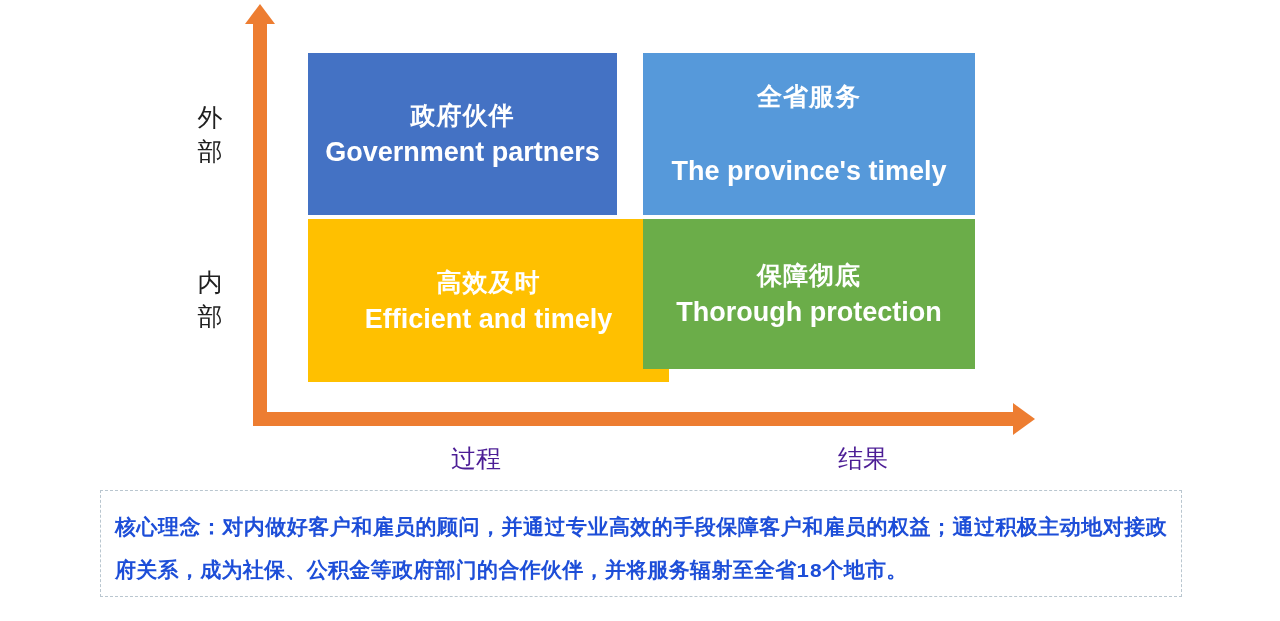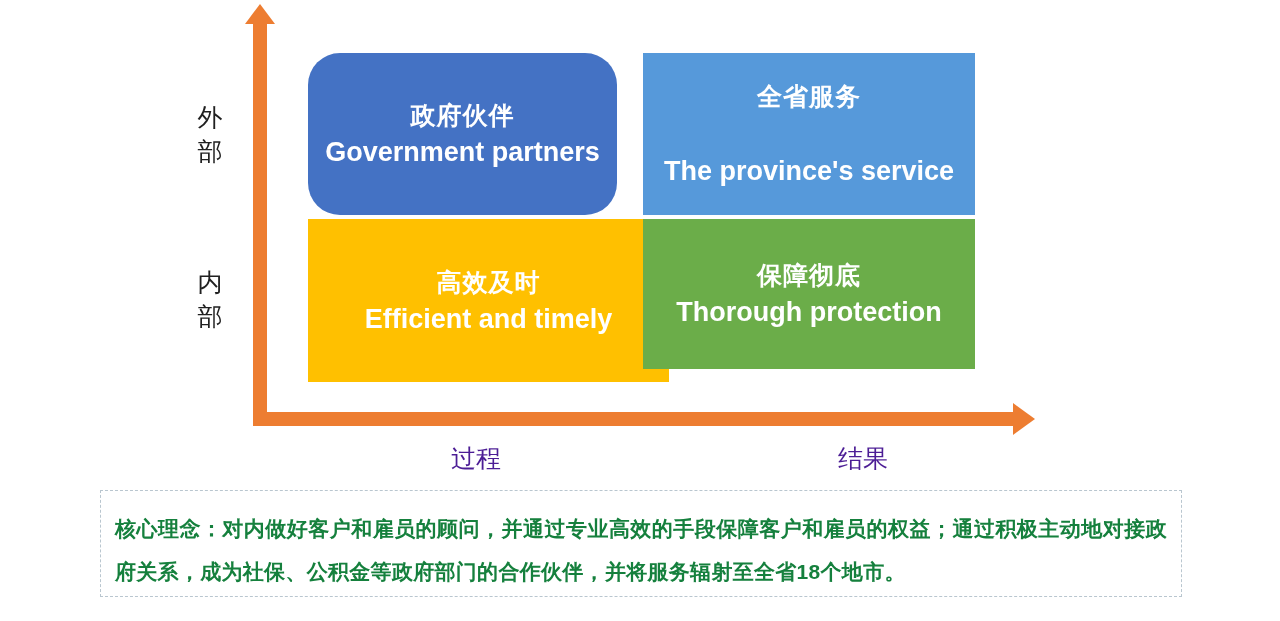--- a/index.html
+++ b/index.html
@@ -99,42 +99,42 @@
     line-height: 36px;
     font-family: "DejaVu Sans", "Liberation Sans", sans-serif;
     letter-spacing: 1px;
   }
   .quadrant .q-en {
     font-size: 27px;
     font-weight: bold;
     line-height: 36px;
     font-family: "Liberation Sans", "DejaVu Sans", sans-serif;
   }
-  #quad-gov      { left: 308px; top: 53px;  width: 309px; height: 162px; border-radius: 32px; }
+  #quad-gov      { left: 308px; top: 53px;  width: 309px; height: 162px; }
   #quad-province { left: 643px; top: 53px;  width: 332px; height: 162px; gap: 38px; }
   #quad-efficient{ left: 308px; top: 219px; width: 361px; height: 163px; }
   #quad-protect  { left: 643px; top: 219px; width: 332px; height: 150px; }
 
   
   #core-concept-box {
     position: absolute;
     left: 100px;
     top: 490px;
     width: 1082px;
     height: 107px;
     border: 1px dashed #b9c6cf;
     box-sizing: border-box;
     padding: 16px 14px 0 14px;
   }
   #core-concept-text {
     font-size: 21px;
     line-height: 43px;
     font-weight: bold;
-    color: #15803d;
-    font-family: Liberation Sans, sans-serif;
+    color: #1d4ed8;
+    font-family: Liberation Mono, monospace;
     letter-spacing: 0.3px;
     text-align: justify;
   }
 </style>
 </head>
 <body>
 
 <div id="canvas">
 
   <div class="axis-v-head"></div>
@@ -155,21 +155,21 @@
   <div class="axis-label-x" id="x-label-process">过程</div>
   <div class="axis-label-x" id="x-label-result">结果</div>
 
   <div class="quadrant" id="quad-gov" style="background:#4472C4">
     <div class="q-cn">政府伙伴</div>
     <div class="q-en">Government partners</div>
   </div>
 
   <div class="quadrant" id="quad-province" style="background:#5699DA">
     <div class="q-cn">全省服务</div>
-    <div class="q-en">The province's service</div>
+    <div class="q-en">The province's timely</div>
   </div>
 
   <div class="quadrant" id="quad-efficient" style="background:#FFC000">
     <div class="q-cn">高效及时</div>
     <div class="q-en">Efficient and timely</div>
   </div>
 
   <div class="quadrant" id="quad-protect" style="background:#6BAD49">
     <div class="q-cn">保障彻底</div>
     <div class="q-en">Thorough protection</div>

